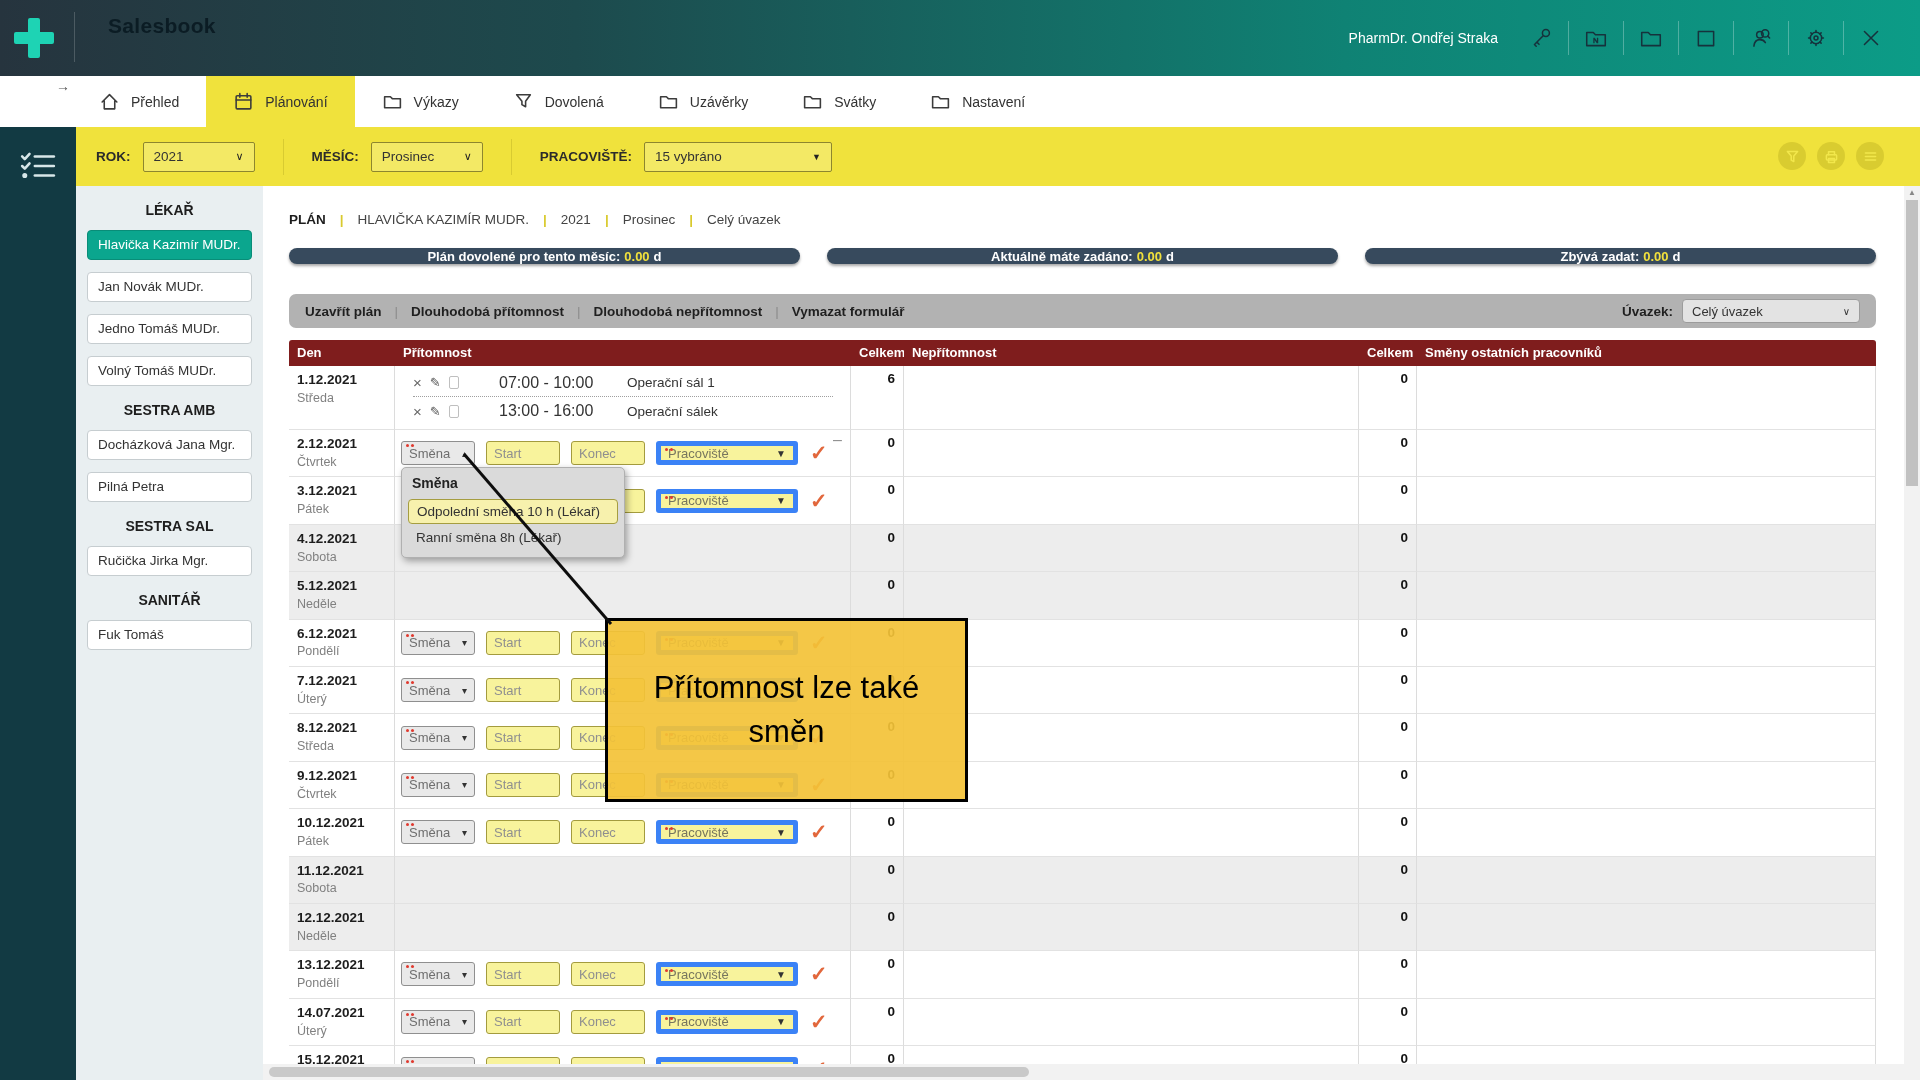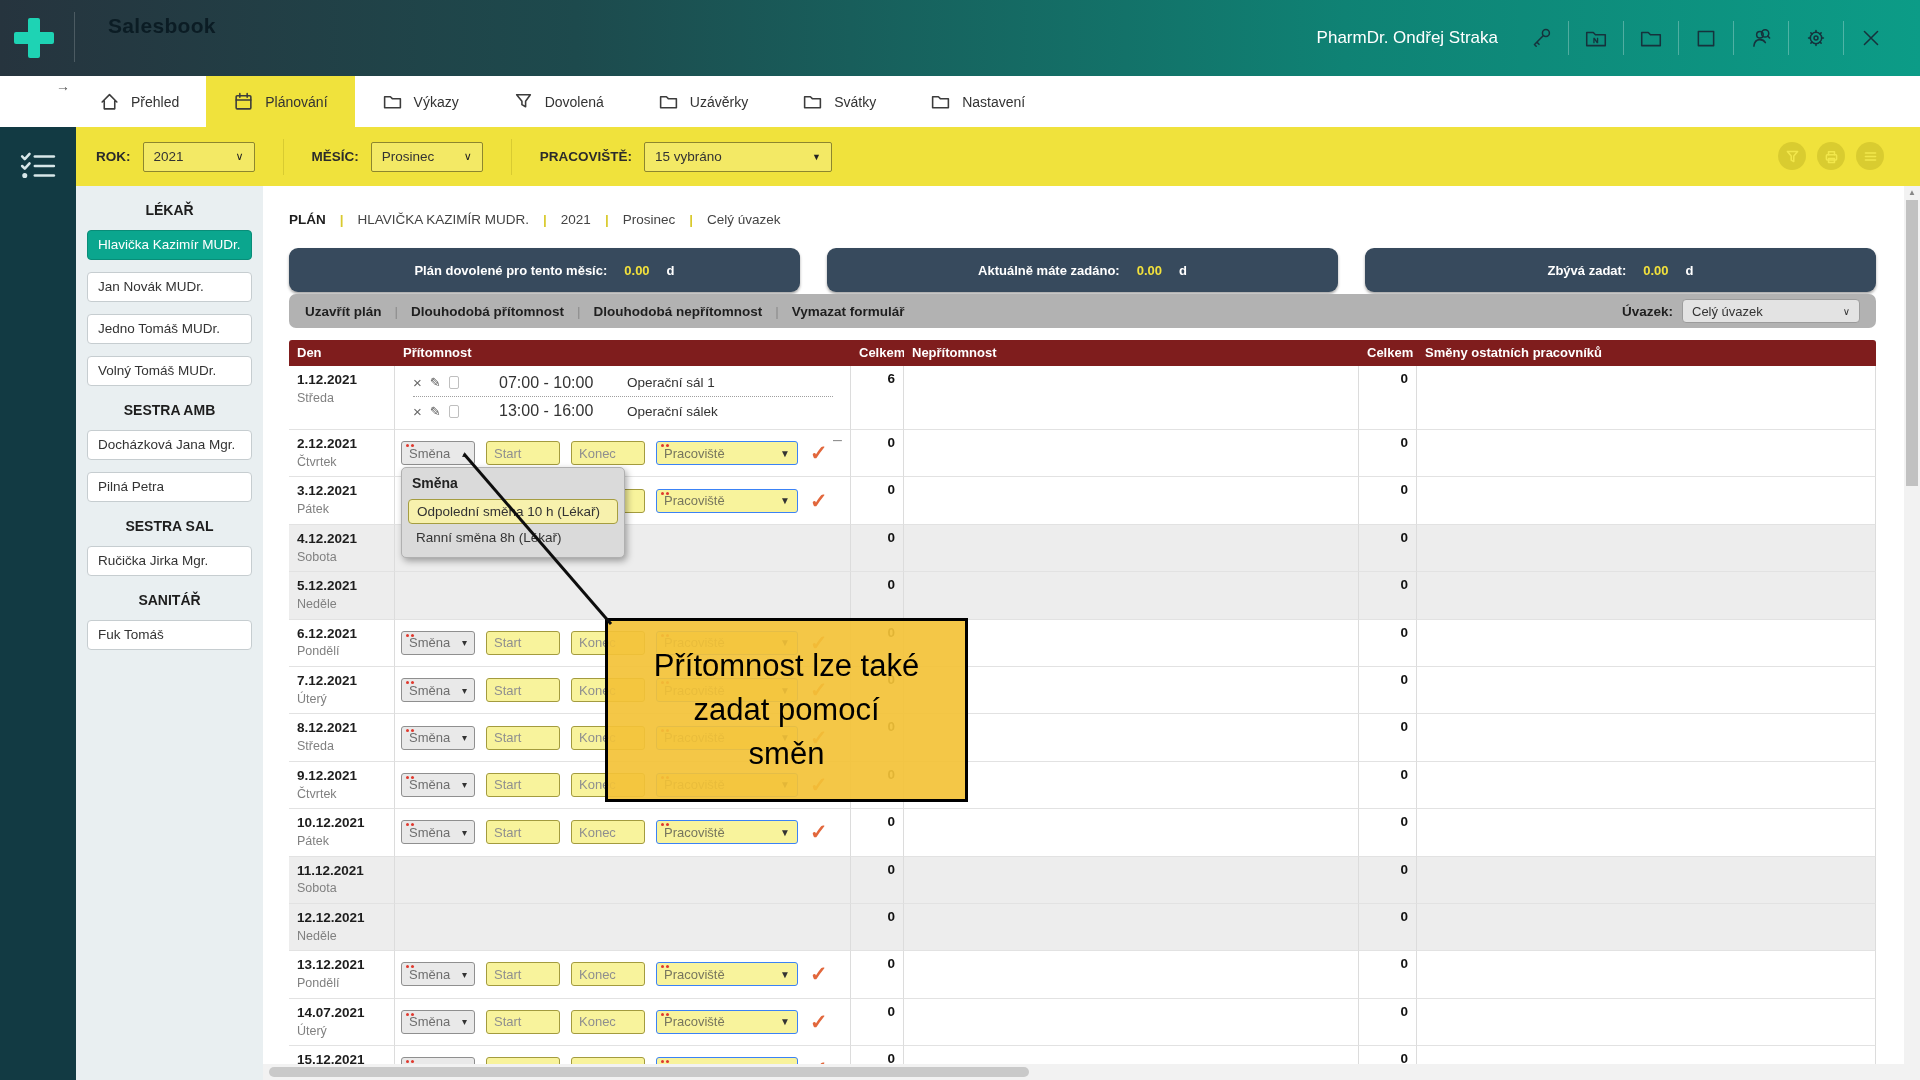--- a/index.html
+++ b/index.html
@@ -8,21 +8,21 @@
 
   
   .header { position:absolute; left:0; top:0; width:1920px; height:76px;
     background:linear-gradient(90deg,#26343e 0%, #1d4a4d 30%, #0f8274 70%, #0c9c87 100%); }
   .logo-plus { position:absolute; left:14px; top:18px; width:40px; height:40px; }
   .logo-plus .v { position:absolute; left:14px; top:0; width:12px; height:40px; background:#1ed3b4; border-radius:2px;}
   .logo-plus .h { position:absolute; left:0; top:14px; width:40px; height:12px; background:#1ed3b4; border-radius:2px;}
   .logo-div { position:absolute; left:74px; top:12px; width:1px; height:50px; background:rgba(255,255,255,0.18); }
   .app-title { position:absolute; left:108px; top:14px; color:#0d1e26; font-size:21px; font-weight:bold; letter-spacing:.3px; color:#0b1c24; }
   .hdr-right { position:absolute; right:28px; top:0; height:76px; display:flex; align-items:center; gap:0; }
-  .hdr-user { color:#fff; font-size:17px; margin-right:22px; }
+  .hdr-user { color:#fff; font-size:14px; margin-right:22px; }
   .hicon { width:30px; height:30px; display:flex; align-items:center; justify-content:center; margin:0 6px; cursor:pointer; }
   .hicon svg { width:24px; height:24px; fill:none; stroke:#16323c; stroke-width:1.4; stroke-linecap:round; stroke-linejoin:round; }
   .hsep { width:1px; height:34px; background:rgba(255,255,255,0.28); margin:0 6px; }
 
   
   .navbar { position:absolute; left:0; top:76px; width:1920px; height:51px; background:#fff; }
   .nav-back { position:absolute; left:56px; top:2px; font-size:14px; color:#555; }
   .nav-tabs { position:absolute; left:72px; top:0; height:51px; display:flex; }
   .tab { display:flex; align-items:center; gap:11px; padding:0 27px; height:51px; font-size:14px; color:#333; cursor:pointer; }
   .tab.active { background:#f0e23c; }
@@ -55,22 +55,22 @@
 
   
   .content { position:absolute; left:263px; top:186px; width:1630px; height:894px; background:#fff; }
 
   .breadcrumb { position:absolute; left:26px; top:26px; display:flex; align-items:center; gap:14px;
     font-size:13.5px; color:#444; }
   .bc-item.bold { font-weight:bold; color:#1d1d1d; }
   .bc-sep { color:#d9ca2e; font-weight:bold; }
 
   .pills { position:absolute; left:26px; top:62px; width:1587px; display:flex; gap:27px; }
-  .pill { flex:1; height:44px; background:#374a5d; border-radius:9px; display:flex; align-items:center;
-    justify-content:center; gap:17px; color:#fff; font-weight:bold; font-size:13px;
+  .pill { flex:1; height:16px; background:#374a5d; border-radius:9px; display:flex; align-items:center;
+    justify-content:center; gap:4px; color:#fff; font-weight:bold; font-size:13px;
     box-shadow:0 2px 3px rgba(0,0,0,0.35); }
   .pill .val { color:#f2e13c; }
 
   .toolbar { position:absolute; left:26px; top:108px; width:1587px; height:34px; background:#b2b2b2;
     border-radius:7px; display:flex; align-items:center; padding:0 16px; gap:13px;
     font-size:13.5px; font-weight:bold; color:#1f1f1f;text-align:center; }
   .tb-link { cursor:pointer; }
   .tb-sep { color:#8a8a8a; font-weight:normal; }
   .uvazek { margin-left:auto; display:flex; align-items:center; gap:9px; }
   .uvazek .fld-uv { width:178px; height:24px; background:#e3e3e3; border:1px solid #9c9c9c; border-radius:4px;
@@ -92,21 +92,21 @@
   .d-day  { font-size:12.5px; color:#808080; }
   .num { text-align:right; padding:5px 8px; font-size:13.5px; font-weight:bold; color:#111; }
 
   
   .prit { display:flex; align-items:center; gap:11px; padding-left:6px; }
   .prit.entries-cell { display:block; padding:3px 0 0 18px; }
   .fld { position:relative; height:24px; border-radius:3px; font-size:13px; display:flex; align-items:center; cursor:pointer; }
   .fld .ph { flex:1; white-space:nowrap; overflow:hidden; }
   .fld.sel { background:#e9e9e9; border:1px solid #8f8f8f; width:74px; color:#6e6e6e; padding:0 7px; }
   .fld.inp { background:#f8f39c; border:1px solid #a39b3e; width:74px; color:#8f8f8f; padding:0 7px; }
-  .fld.sel.wide { background:#f8f39c; border:1px solid #3b82f6; width:142px; color:#77765e; }
+  .fld.sel.wide { background:#f8f39c; border:5px solid #3b82f6; width:142px; color:#77765e; }
   .fld .caret { font-size:10px; color:#333; margin-left:5px; }
   .req { position:absolute; top:2px; left:4px; width:3px; height:3px; background:#e0392e; border-radius:50%;
     box-shadow:5px 0 0 #e0392e; }
   .check { color:#e2673c; font-size:21px; font-weight:bold; margin-left:1px; }
   .minus { position:absolute; right:8px; top:1px; color:#8f8f8f; font-size:16px; cursor:pointer; }
 
   
   .entry { display:flex; align-items:center; height:28px; width:96%; }
   .entry.sep { border-bottom:1px dotted #9f9f9f; }
   .eicons { display:flex; align-items:center; gap:8px; width:60px; }
@@ -776,21 +776,20 @@
     </div>
 
   <div class="dropdown">
     <div class="dd-header">Směna</div>
     <div class="dd-opt hl">Odpolední směna 10 h (Lékař)</div>
     <div class="dd-opt">Ranní směna 8h (Lékař)</div>
   </div>
 
   <div class="callout">
     <div>Přítomnost lze také</div>
-    <div>zadat pomocí</div>
     <div>směn</div>
   </div>
   <svg class="anno" viewBox="0 0 1630 894" preserveAspectRatio="none">
     <line x1="201" y1="268" x2="348" y2="438"></line>
   </svg>
 </div>
 
 <div class="vscroll">
   <div class="arrow">▲</div>
   <div class="vthumb"></div>

